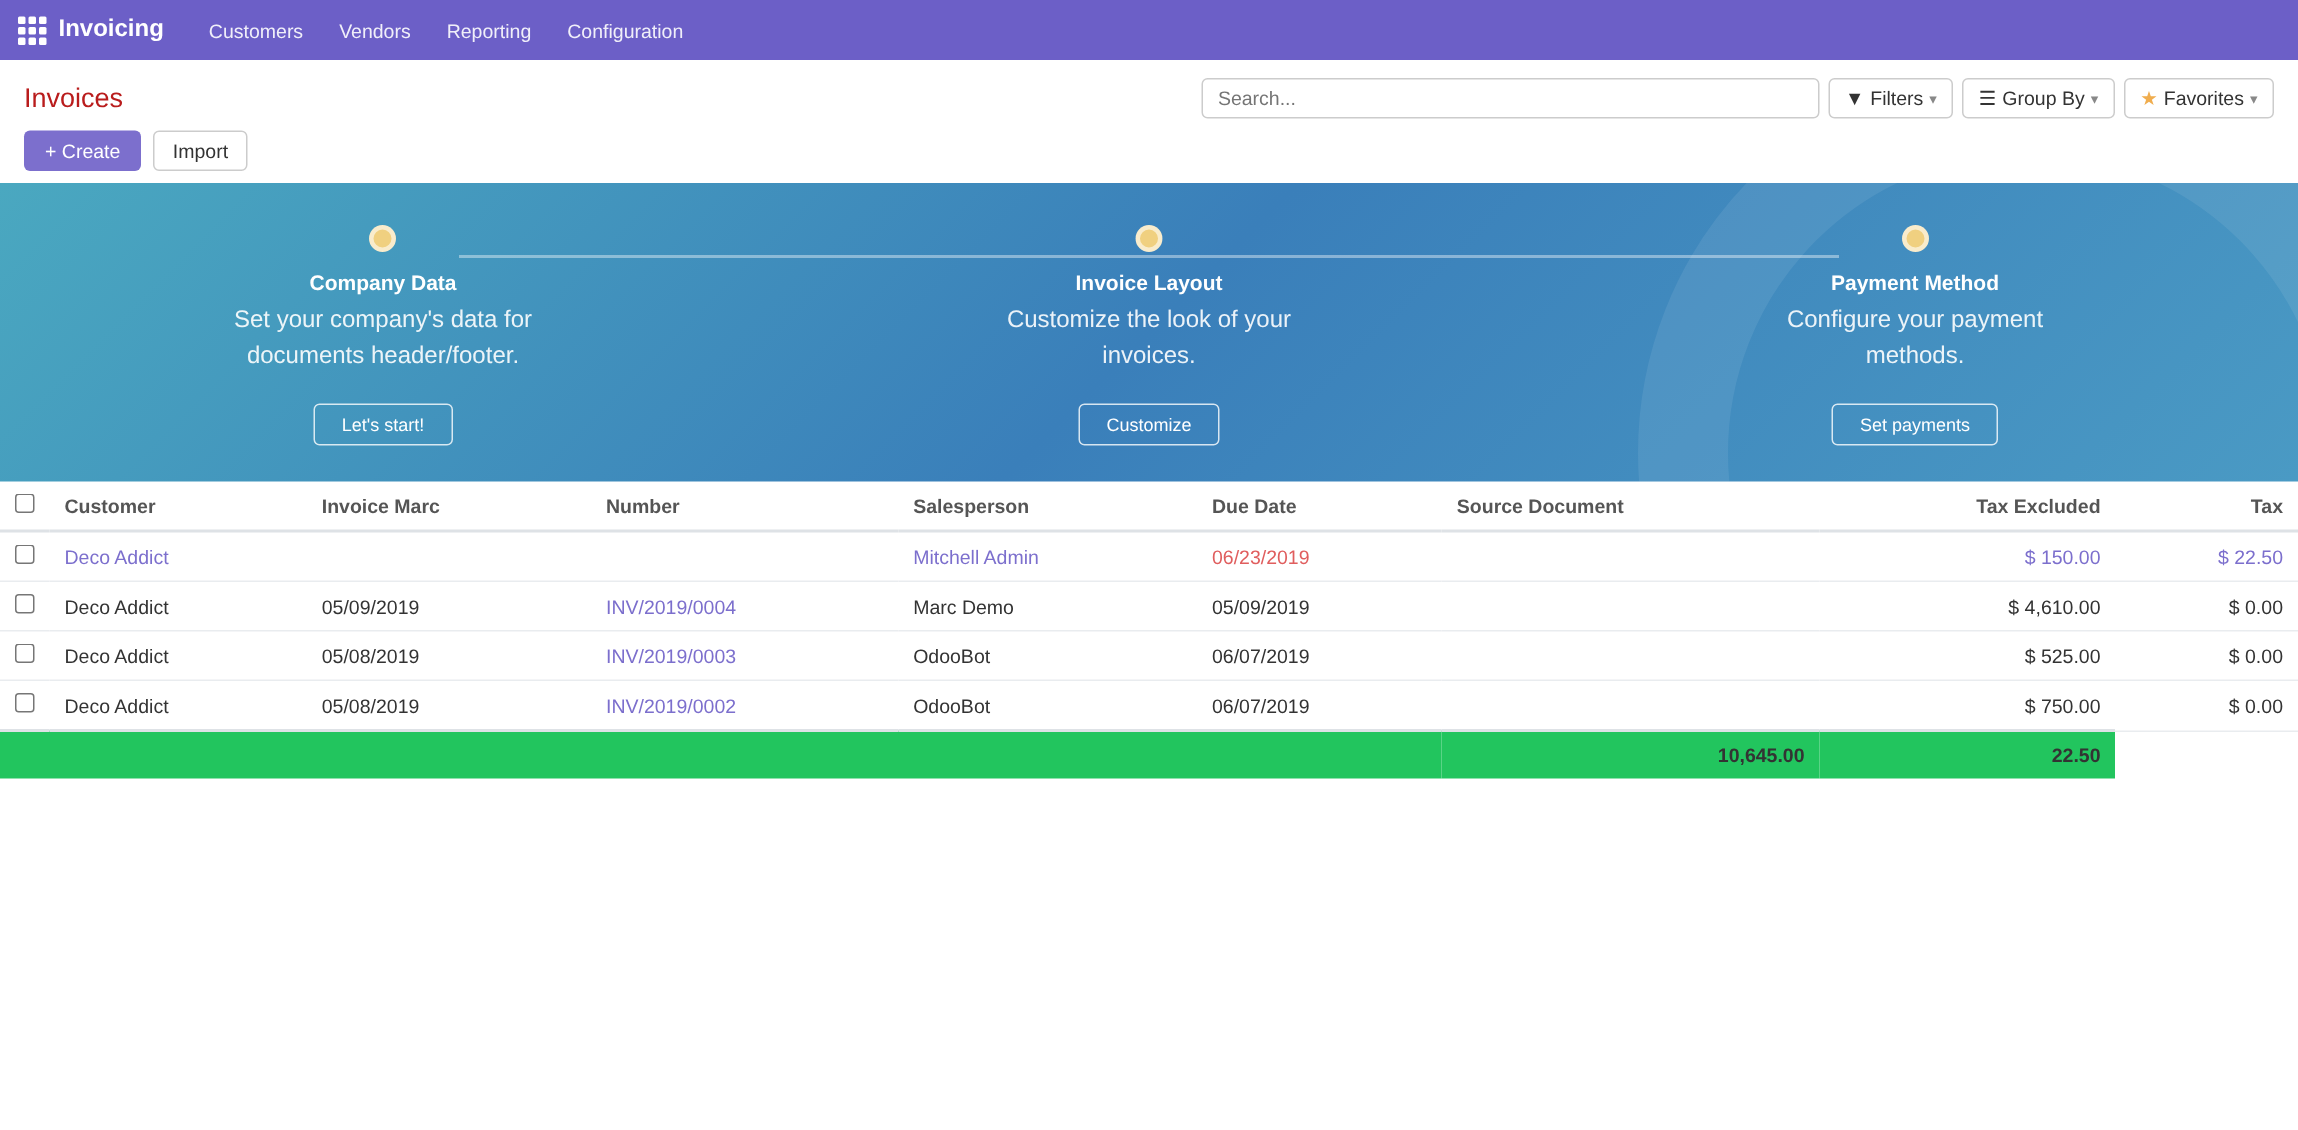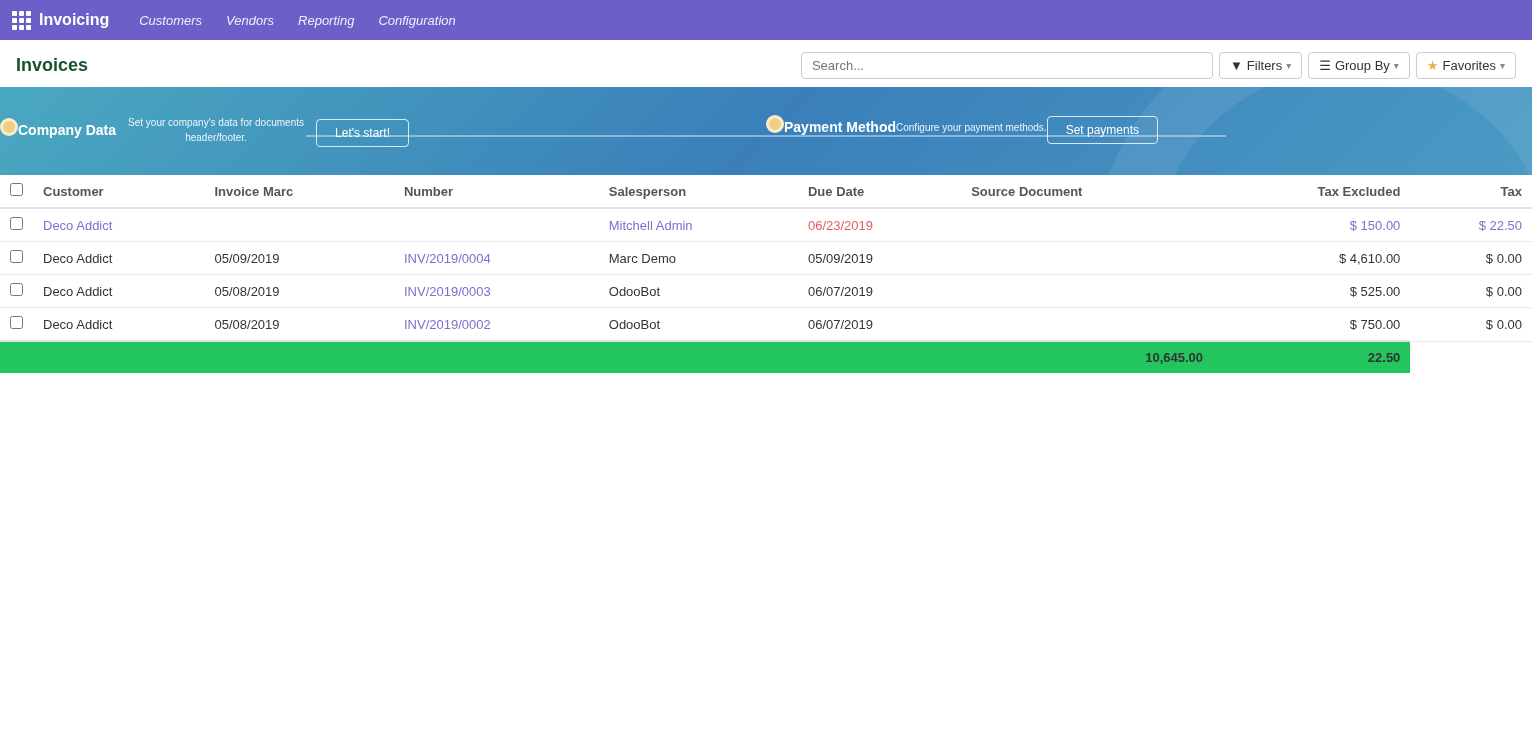--- a/index.html
+++ b/index.html
@@ -33,34 +33,33 @@
     .topnav-grid-icon span {
       width: 5px; height: 5px;
       background: #fff;
       border-radius: 1px;
       display: block;
     }
     .topnav-menu {
       display: flex;
       gap: 4px;
       list-style: none;
-      font-style: italic;
     }
     .topnav-menu li a {
       color: #fff;
       text-decoration: none;
       padding: 6px 10px;
       border-radius: 4px;
       font-size: 13px;
       opacity: 0.9;
     }
 
     
     .page-content { background: #fff; min-height: calc(100vh - 40px); }
-    .page-title { font-size: 18px; font-weight: 700; color: #14532d; }
+    .page-title { font-size: 18px; font-weight: 400; color: #b91c1c; }
 
     
     .toolbar {
       display: flex;
       align-items: center;
       gap: 8px;
       padding: 0 16px 8px 16px;
       background: #fff;
     }
     .btn-create {
@@ -120,20 +119,21 @@
     .banner::before {
       content: '';
       position: absolute;
       right: -80px; top: -80px;
       width: 400px; height: 400px;
       border-radius: 50%;
       border: 60px solid rgba(255,255,255,0.08);
     }
     .banner-step {
       display: flex;
+      flex-direction: column;
       align-items: center;
       color: #fff;
       z-index: 1;
       flex: 1;
       text-align: center;
     }
     .banner-line {
       position: absolute;
       top: 48px;
       left: 20%;
@@ -149,25 +149,25 @@
       border: 3px solid rgba(255,255,255,0.6);
       margin-bottom: 12px;
       z-index: 2;
     }
     .banner-step-title {
       font-size: 14px;
       font-weight: 700;
       margin-bottom: 6px;
     }
     .banner-step-desc {
-      font-size: 10px;
+      font-size: 16px;
       opacity: 0.9;
       max-width: 200px;
       line-height: 1.5;
-      margin-bottom: 6px;
+      margin-bottom: 19px;
     }
     .banner-btn {
       background: transparent;
       border: 1px solid rgba(255,255,255,0.8);
       color: #fff;
       padding: 6px 18px;
       border-radius: 4px;
       cursor: pointer;
       font-size: 12px;
     }
@@ -278,29 +278,45 @@
         <span class="chevron">▾</span>
       </button>
       <button class="favorites-btn">
         <span class="star">★</span>
         <span>Favorites</span>
         <span class="chevron">▾</span>
       </button>
     </div>
   </div>
 
+  <div class="toolbar">
+    <button class="btn-create">
+      <span>+ Create</span>
+    </button>
+    <button class="btn-import">
+      <span>Import</span>
+    </button>
+  </div>
 
   <div class="banner">
     <div class="banner-line"></div>
     <div class="banner-step">
       <div class="step-circle"></div>
       <div class="banner-step-title">Company Data</div>
       <div class="banner-step-desc">Set your company's data for documents header/footer.</div>
       <button class="banner-btn">
         <span>Let's start!</span>
+      </button>
+    </div>
+    <div class="banner-step">
+      <div class="step-circle"></div>
+      <div class="banner-step-title">Invoice Layout</div>
+      <div class="banner-step-desc">Customize the look of your invoices.</div>
+      <button class="banner-btn">
+        <span>Customize</span>
       </button>
     </div>
     <div class="banner-step">
       <div class="step-circle"></div>
       <div class="banner-step-title">Payment Method</div>
       <div class="banner-step-desc">Configure your payment methods.</div>
       <button class="banner-btn">
         <span>Set payments</span>
       </button>
     </div>

